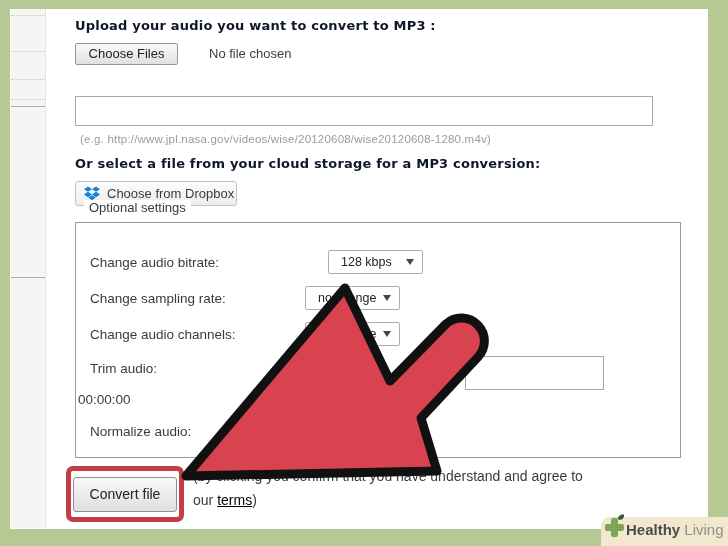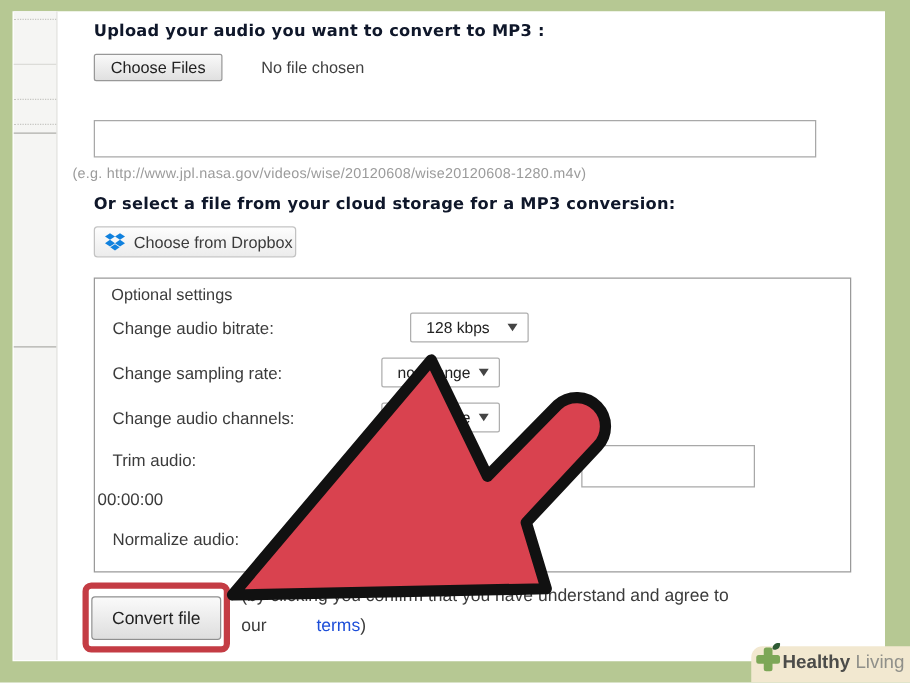--- a/index.html
+++ b/index.html
@@ -52,21 +52,21 @@
     border:5px solid #c43c44; border-radius:7px; background:transparent;
     display:flex; align-items:center; justify-content:center;
   }
   .convert-btn {
     box-sizing:border-box; width:104px; height:35px;
     background:linear-gradient(#fafafa,#dedede);
     border:1px solid #8f8f8f; border-radius:3px;
     font-size:14px; color:#222; display:flex; align-items:center; justify-content:center;
   }
   .terms { position:absolute; font-size:14px; color:#3b3b3b; line-height:24px; }
-  .terms a { color:#1d4ed8; cursor:pointer;margin-left:36px; }
+  .terms a { color:#000000; text-decoration:underline; cursor:pointer; }
 
   .arrow-layer { position:absolute; left:0; top:0; pointer-events:none; }
 
   .badge {
     position:absolute; left:601px; top:517px; width:127px; height:29px;
     background:#f2e8d0; border-top-left-radius:9px;
   }
   .badge-text { position:absolute; left:25px; top:4px; font-size:15px; white-space:nowrap; }
   .badge-bold { font-weight:bold; color:#4c4c4a; }
   .badge-light { color:#90908a;margin-top:16px; }
@@ -87,41 +87,41 @@
     <div class="sep solid-dark" style="top:97px"></div>
     <div class="sep solid-dark" style="top:268px"></div>
   </div>
 
   <div class="heading" style="left:75px; top:18px;">Upload your audio you want to convert to MP3 :</div>
 
   <div class="btn" style="left:75px; top:43px; width:103px; height:22px; line-height:20px;">Choose Files</div>
   <div class="plain-text" style="left:188px; top:46px;margin-left:21px;">No file chosen</div>
 
   <input class="text-input" style="left: 75px; top: 96px; width: 578px; height: 30px;" type="text" value="">
-  <div class="hint" style="left:58px; top:133px;">(e.g. http://www.jpl.nasa.gov/videos/wise/20120608/wise20120608-1280.m4v)</div>
+  <div class="hint" style="left:80px; top:133px;">(e.g. http://www.jpl.nasa.gov/videos/wise/20120608/wise20120608-1280.m4v)</div>
 
   <div class="heading" style="left:75px; top:156px;text-align:center;">Or select a file from your cloud storage for a MP3 conversion:</div>
 
   <div class="dropbox-btn" style="left:75px; top:181px; width:162px; height:25px;">
     <span style="display:flex;">
       <svg width="16" height="15" viewBox="0 0 24 21">
         <g fill="#1081de">
           <path d="M6,0 L12,4 6,8 0,4 Z"></path>
           <path d="M18,0 L24,4 18,8 12,4 Z"></path>
           <path d="M6,8 L12,12 6,16 0,12 Z"></path>
           <path d="M18,8 L24,12 18,16 12,12 Z"></path>
           <path d="M12,13.2 L17.6,17 12,20.8 6.4,17 Z"></path>
         </g>
       </svg>
     </span>
     <span>Choose from Dropbox</span>
   </div>
 
   <div class="fieldset-box" style="left:75px; top:222px; width:606px; height:236px;"></div>
-  <div class="legend" style="left:84px; top:228px;">Optional settings</div>
+  <div class="legend" style="left:84px; top:200px;">Optional settings</div>
 
   <div class="field-label" style="left:90px; top:255px;">Change audio bitrate:</div>
   <div class="select-box" style="left:305px; top:250px;margin-left:23px;">
     <span>128 kbps</span>
     <span class="caret"></span>
   </div>
 
   <div class="field-label" style="left:90px; top:291px;">Change sampling rate:</div>
   <div class="select-box" style="left:305px; top:286px;">
     <span>no change</span>

